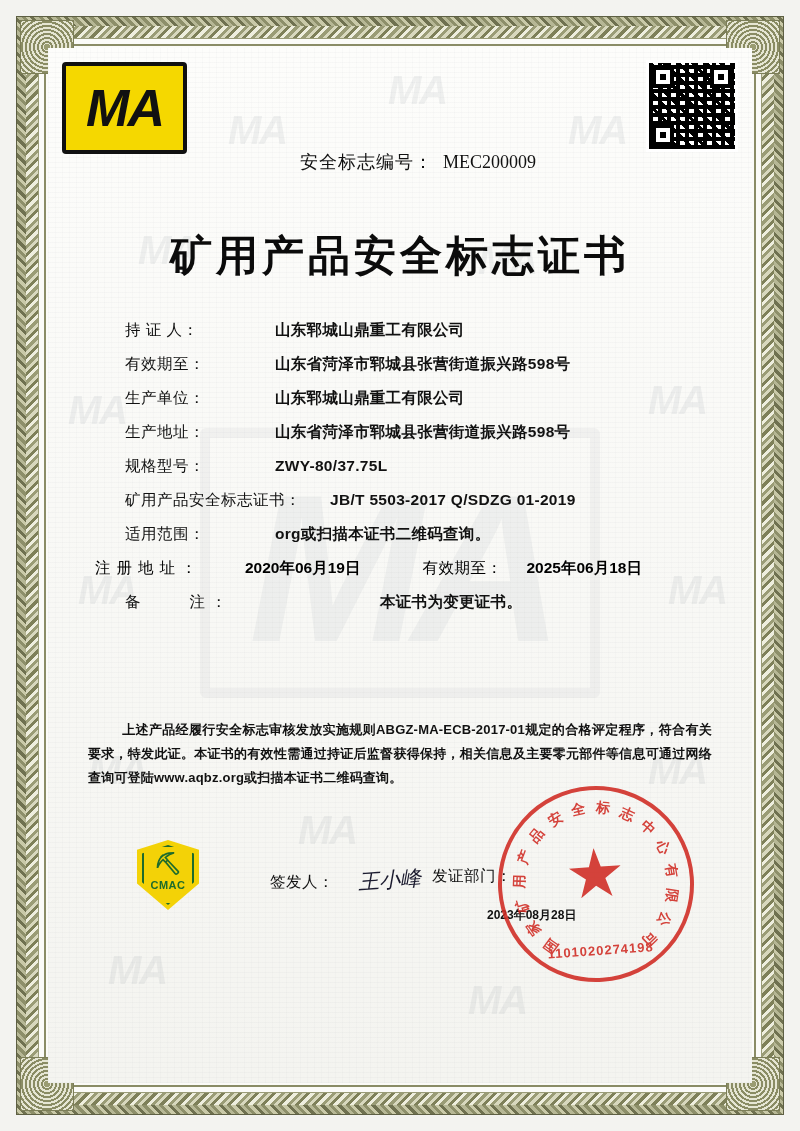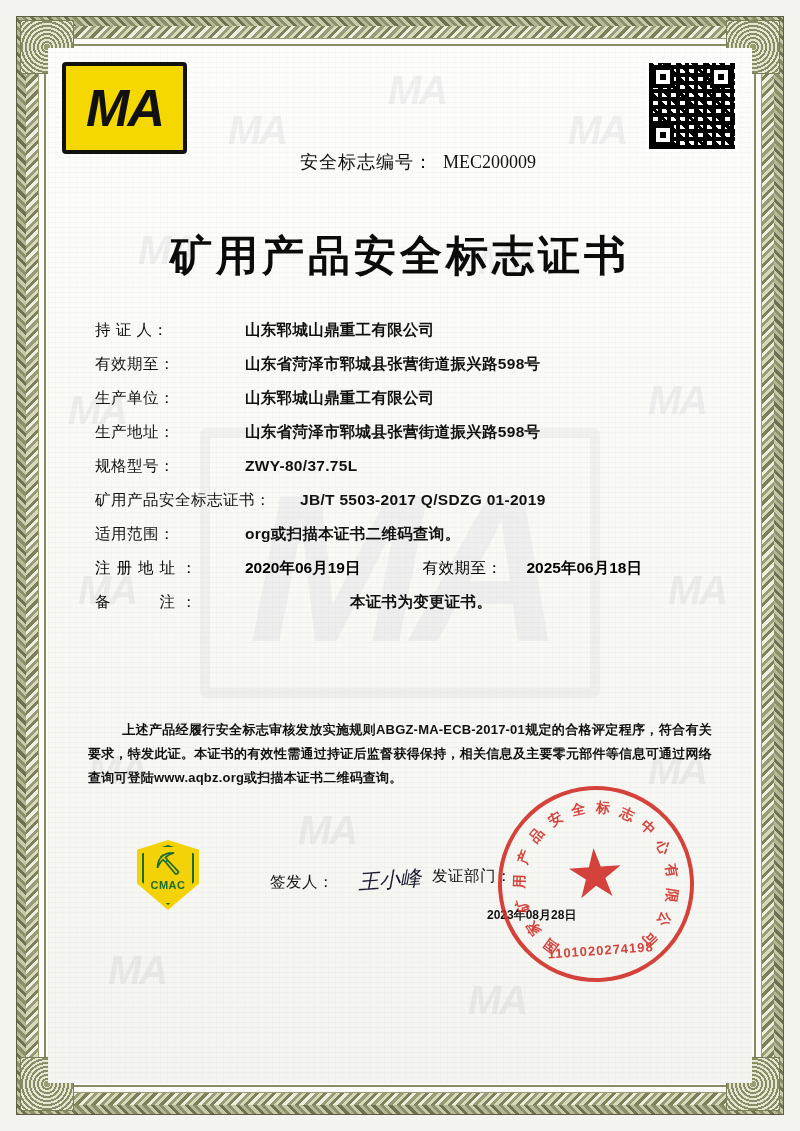--- a/index.html
+++ b/index.html
@@ -189,20 +189,21 @@
     left: 95px;
     top: 320px;
     width: 620px;
   }
   .frow {
     display: flex;
     align-items: baseline;
     margin-bottom: 13px;
     font-size: 15.5px;
     color: #111;
+    margin-left: 30px;
   }
   .flabel {
     width: 150px;
     flex: 0 0 150px;
     font-size: 15.5px;
     letter-spacing: 0.5px;
   }
   .flabel.spaced { letter-spacing: 6px; }
   .fvalue {
     font-weight: bold;

